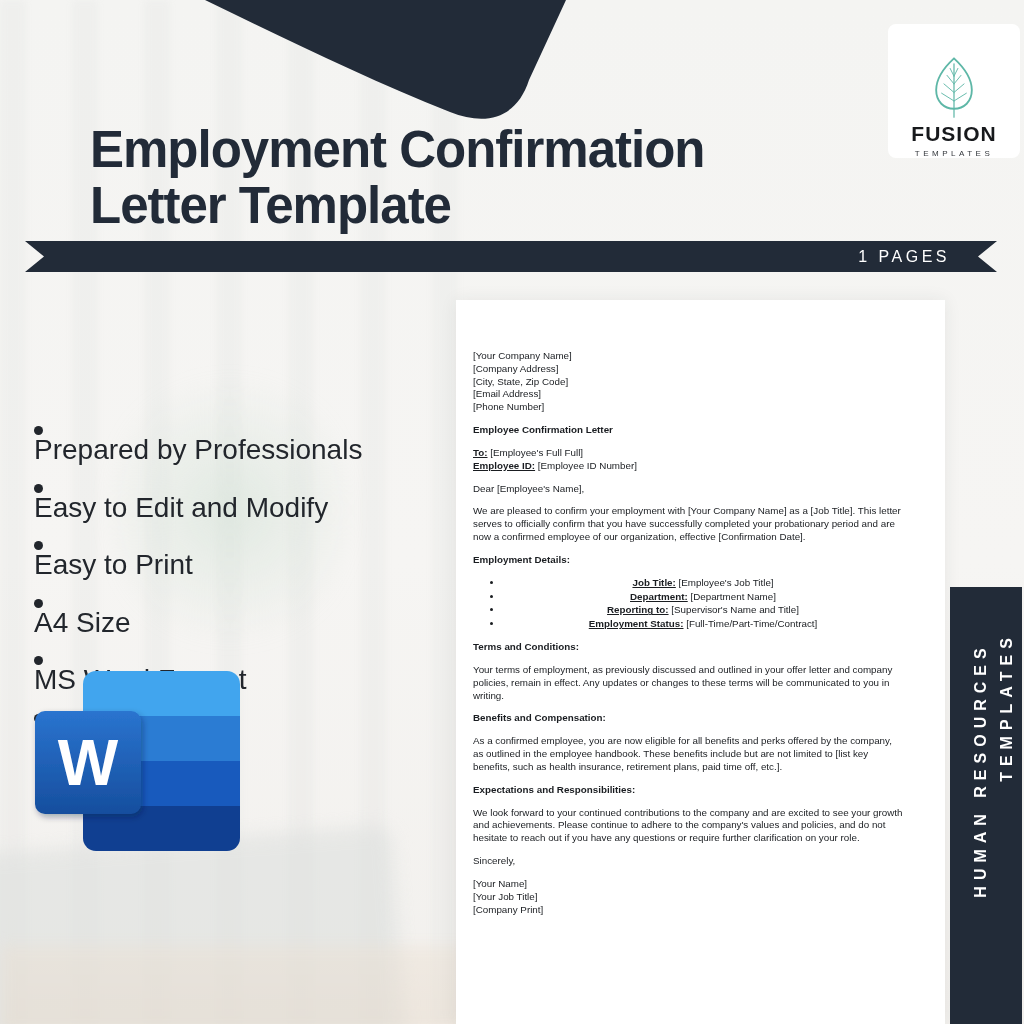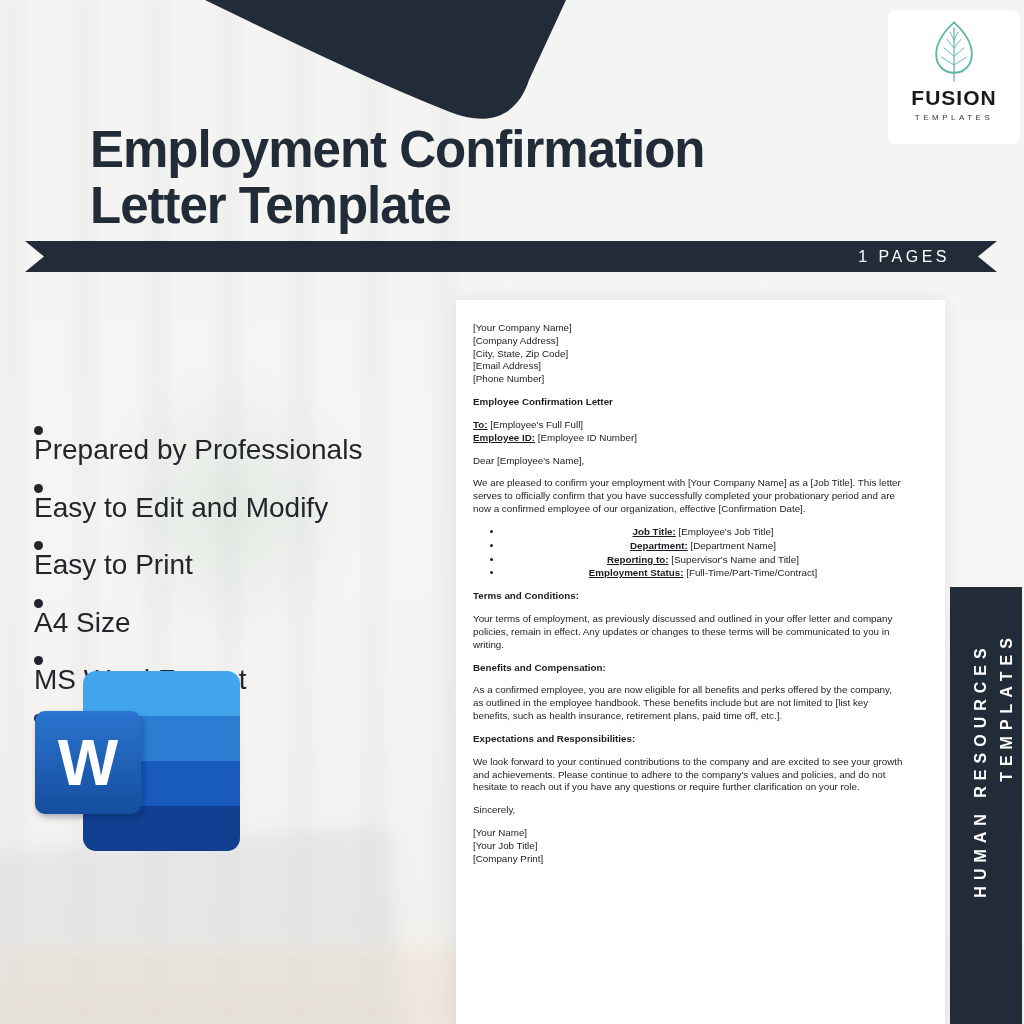--- a/index.html
+++ b/index.html
@@ -14,22 +14,22 @@
     opacity:.45;filter:blur(3px);}
   .bg-green{position:absolute;left:110px;top:360px;width:240px;height:300px;border-radius:50%;
     background:radial-gradient(circle,rgba(208,224,212,.55),rgba(208,224,212,0) 70%);filter:blur(10px);}
   .bg-laptop{position:absolute;left:-40px;top:840px;width:440px;height:230px;border-radius:18px;
     background:#dcdfdd;opacity:.55;filter:blur(9px);transform:rotate(-4deg);}
   .bg-desk{position:absolute;left:0;top:945px;width:470px;height:90px;
     background:linear-gradient(#ece0d2,#e7d8c7);opacity:.4;filter:blur(7px);}
   
   .blob-svg{position:absolute;left:0;top:0;}
   
-  .brand-card{position:absolute;left:888px;top:10px;width:132px;height:134px;background:#ffffff;
-    border-radius:8px;display:flex;flex-direction:column;align-items:center;justify-content:flex-start;
+  .brand-card{position:absolute;left:888px;top:24px;width:132px;height:134px;background:#ffffff;
+    border-radius:8px;display:flex;flex-direction:column;align-items:center;justify-content:flex-end;
     padding-top:10px;box-sizing:border-box;}
   .brand-name{font-size:21px;font-weight:bold;letter-spacing:1px;color:#17191c;margin-top:4px;}
   .brand-sub{font-size:8px;letter-spacing:3.5px;color:#33373c;margin-top:3px;}
   
   .title{position:absolute;left:90px;top:122px;font-size:51px;line-height:56px;font-weight:bold;
     color:#222b38;letter-spacing:-1px;}
   
   .ribbon{position:absolute;left:25px;top:241px;width:972px;height:31px;background:#222b38;
     clip-path:polygon(0 0,100% 0,calc(100% - 19px) 50%,100% 100%,0 100%,19px 50%);}
   .ribbon-text{position:absolute;right:74px;top:50%;transform:translateY(-50%);
@@ -39,21 +39,21 @@
   .features li{display:flex;align-items:flex-start;margin-bottom:9px;
     font-size:28px;line-height:29.5px;color:#22262c;flex-direction:column;}
   .features .dot{width:9px;height:9px;border-radius:50%;background:#22262c;flex:0 0 9px;
     margin:10px 18px 0 0;}
   
   .word-logo{position:absolute;left:30px;top:666px;}
   
   .page{position:absolute;left:456px;top:300px;width:489px;height:724px;background:#ffffff;
     box-shadow:0 0 16px rgba(40,45,55,.08);box-sizing:border-box;
     padding:22px 42px 0 17px;}
-  .letter{font-size:9.8px;line-height:1.31;color:#1a1d21;}
+  .letter{font-size:9.8px;line-height:1.31;color:#1a1d21;margin-top:28px;}
   .letter .block{margin:0 0 10px 0;}
   .letter p{margin:0 0 10px 0;}
   .letter .tight p{margin:0;}
   .letter .lh{font-weight:bold;}
   .letter ul{margin:0 0 10px 0;padding-left:30px;text-align:center;}
   .letter li{margin:0 0 1px 0;}
   .letter b{font-weight:bold;text-decoration:underline;}
   
   .side-strip{position:absolute;left:950px;top:587px;width:72px;height:437px;background:#222b38;}
   .vtext{position:absolute;color:#ffffff;font-weight:bold;font-size:16px;letter-spacing:6px;
@@ -155,20 +155,21 @@
         <p>[Email Address]</p>
         <p>[Phone Number]</p>
       </div>
       <p class="lh">Employee Confirmation Letter</p>
       <div class="block tight">
         <p><b>To:</b> <span>[Employee's Full Full]</span></p>
         <p><b>Employee ID:</b> <span>[Employee ID Number]</span></p>
       </div>
       <p>Dear [Employee's Name],</p>
       <p>We are pleased to confirm your employment with [Your Company Name] as a [Job Title]. This letter serves to officially confirm that you have successfully completed your probationary period and are now a confirmed employee of our organization, effective [Confirmation Date].</p>
+      <p class="lh">Employment Details:</p>
       <ul>
         <li><b>Job Title:</b> <span>[Employee's Job Title]</span></li>
         <li><b>Department:</b> <span>[Department Name]</span></li>
         <li><b>Reporting to:</b> <span>[Supervisor's Name and Title]</span></li>
         <li><b>Employment Status:</b> <span>[Full-Time/Part-Time/Contract]</span></li>
       </ul>
       <p class="lh">Terms and Conditions:</p>
       <p>Your terms of employment, as previously discussed and outlined in your offer letter and company policies, remain in effect. Any updates or changes to these terms will be communicated to you in writing.</p>
       <p class="lh">Benefits and Compensation:</p>
       <p>As a confirmed employee, you are now eligible for all benefits and perks offered by the company, as outlined in the employee handbook. These benefits include but are not limited to [list key benefits, such as health insurance, retirement plans, paid time off, etc.].</p>

